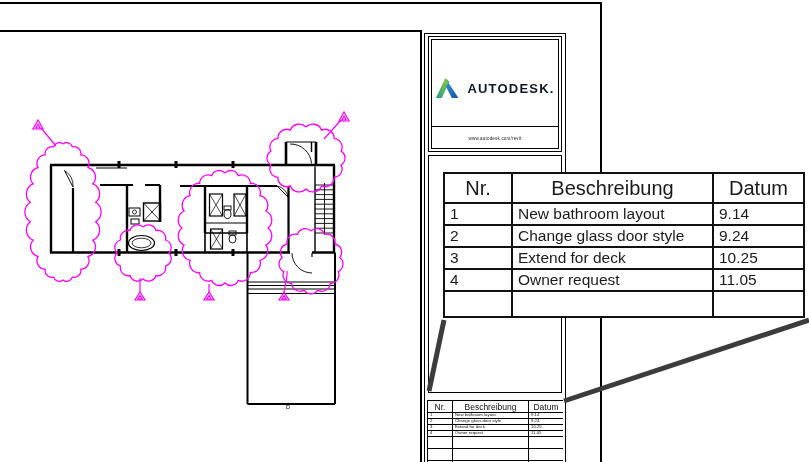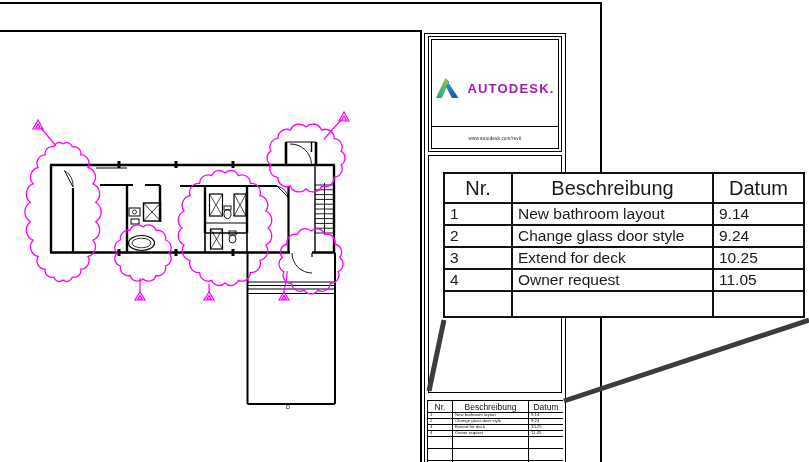--- a/index.html
+++ b/index.html
@@ -5,21 +5,21 @@
   html,body{margin:0;padding:0;background:#fff;}
   body{width:809px;height:462px;overflow:hidden;font-family:"Liberation Sans",sans-serif;}
   .sheet{position:relative;width:809px;height:462px;background:#fff;}
   .abs{position:absolute;}
   .blk{background:#000;}
   
   .box{position:absolute;border:1.2px solid #000;background:#fff;box-sizing:border-box;}
   .logo-inner{position:absolute;left:2px;top:2px;right:2px;bottom:2px;border:1px solid #000;}
   .logo-divider{position:absolute;left:0;top:86px;width:100%;height:1px;background:#000;}
   .logo-row{position:absolute;left:2px;right:2px;top:34px;height:28px;display:flex;align-items:center;justify-content:center;gap:7px;}
-  .brand{font-size:13px;font-weight:bold;letter-spacing:1.2px;color:#a21caf;}
+  .brand{font-size:13px;font-weight:bold;letter-spacing:1.2px;color:#0f172a;}
   .site{position:absolute;left:0;right:0;top:96px;text-align:center;font-size:4.5px;color:#222;letter-spacing:.2px;}
   
   #big-table{position:absolute;left:443px;top:172px;width:360px;height:146px;background:#fff;}
   #big-table table{width:100%;height:100%;border-collapse:collapse;table-layout:fixed;}
   #big-table td{border:2px solid #111;color:#1a1a1a;overflow:hidden;white-space:nowrap;}
   #big-table tr.hdr td{font-size:20px;text-align:center;vertical-align:middle;padding:0;}
   #big-table tr.dat td{font-size:15.5px;vertical-align:middle;padding:0 0 0 5px;}
   
   #small-table{position:absolute;left:427px;top:400px;width:136px;height:62px;background:#fff;overflow:hidden;}
   #small-table table{width:100%;border-collapse:collapse;table-layout:fixed;}

